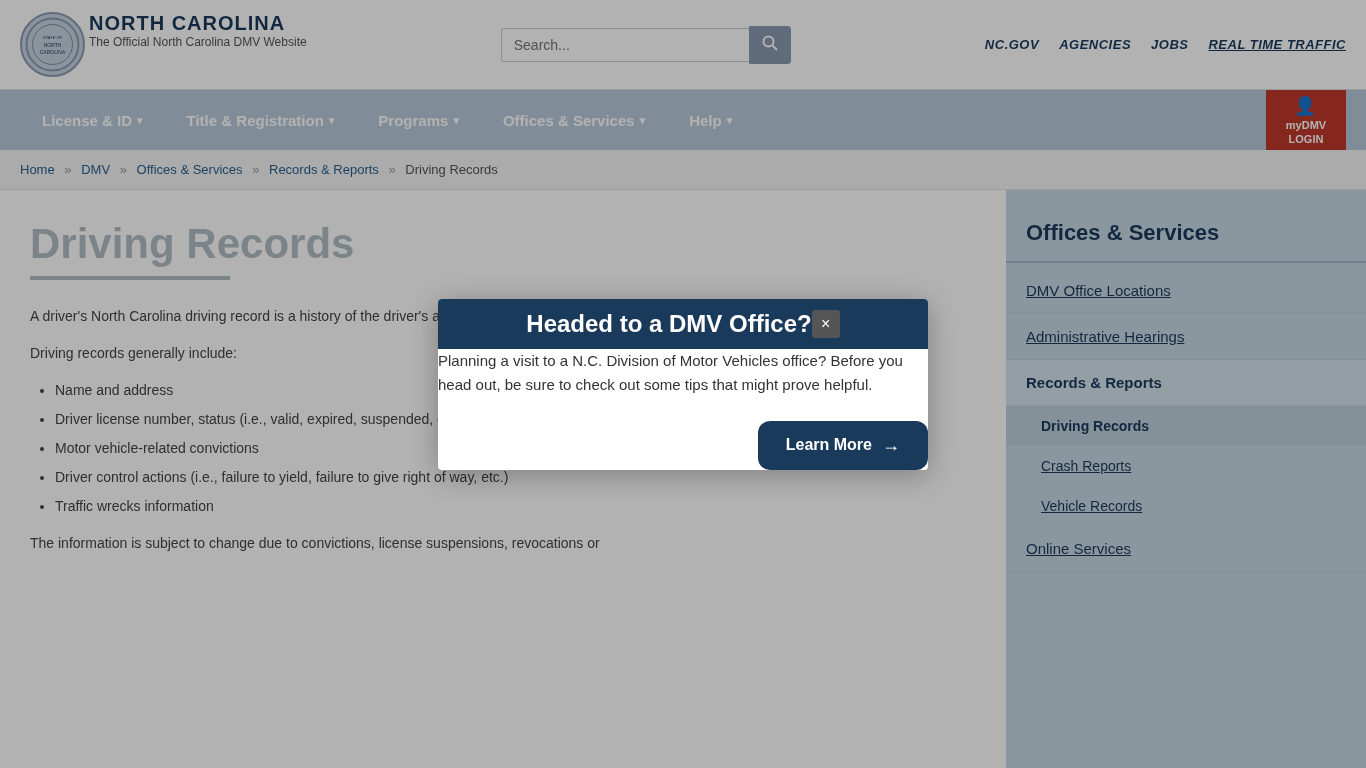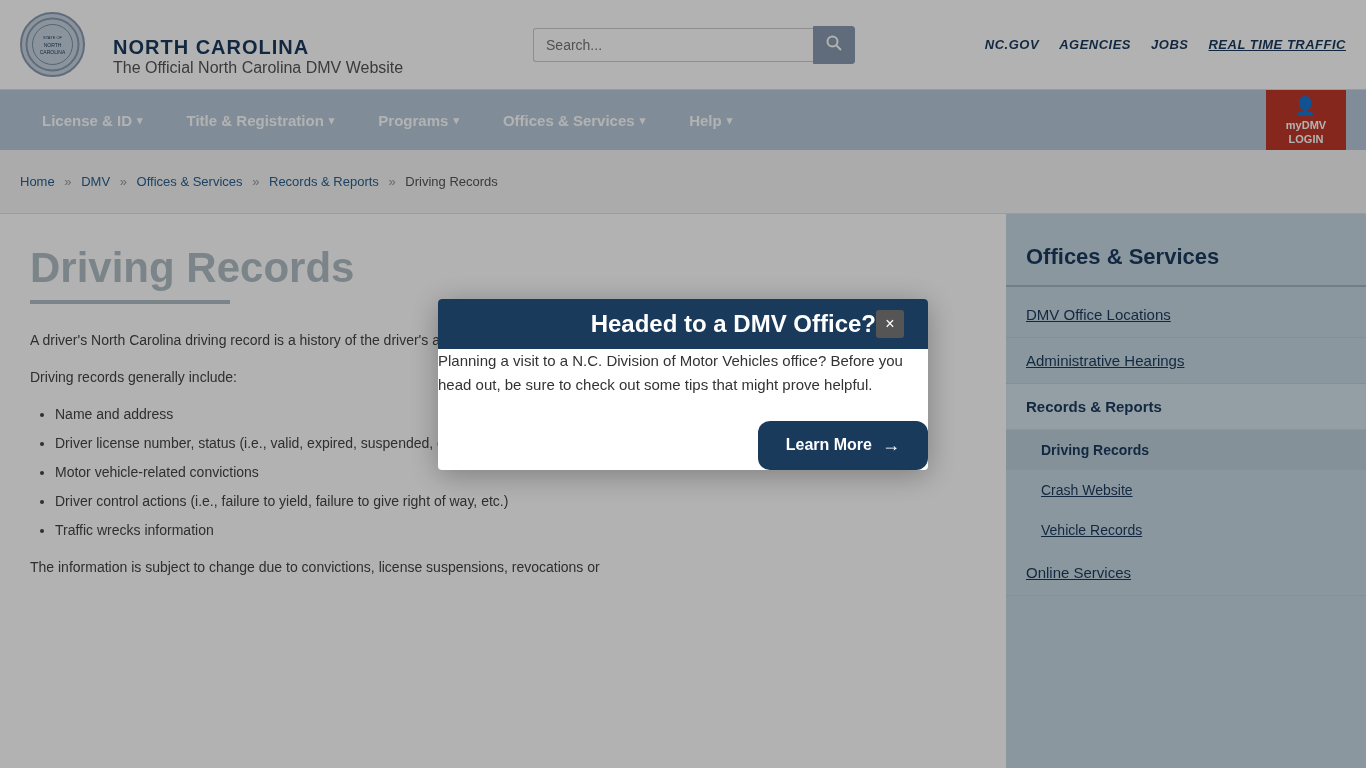--- a/index.html
+++ b/index.html
@@ -10,22 +10,22 @@
       background: #fff;
       border-bottom: 1px solid #ddd;
       padding: 0 20px;
       height: 90px;
       display: flex;
       align-items: center;
       justify-content: space-between;
     }
     .logo-area {
       display: flex;
-      align-items: flex-end;
-      gap: 28px;
+      align-items: flex-start;
+      gap: 4px;
     }
     .logo-circle {
       width: 65px;
       height: 65px;
       border-radius: 50%;
       border: 2px solid #8a9bb0;
       background: #c8d5e0;
       display: flex;
       align-items: center;
       justify-content: center;
@@ -37,30 +37,30 @@
       display: flex;
       flex-direction: column;
     }
     .site-title-main {
       font-size: 20px;
       font-weight: bold;
       color: #1a3a5c;
       letter-spacing: 1px;
     }
     .site-title-sub {
-      font-size: 16px;
+      font-size: 12px;
       color: #555;
     }
     .search-area {
       display: flex;
       align-items: center;
       gap: 0;
     }
     .search-input {
-      width: 280px;
+      width: 248px;
       padding: 8px 12px;
       border: 1px solid #ccc;
       border-right: none;
       border-radius: 3px 0 0 3px;
       font-size: 14px;
       color: #737373;
       outline: none;
     }
     .search-btn {
       background: #8a9bb0;
@@ -129,21 +129,21 @@
       font-weight: bold;
       cursor: pointer;
       gap: 2px;
       min-width: 80px;
     }
     .mydmv-icon { font-size: 18px; }
 
     
     .breadcrumb {
       background: #f5f5f5;
-      padding: 24px 20px;
+      padding: 12px 20px;
       font-size: 13px;
       color: #666;
       border-bottom: 1px solid #e0e0e0;
     }
     .breadcrumb a {
       color: #2a6090;
       text-decoration: none;
     }
     .breadcrumb .sep { margin: 0 6px; color: #999; }
     .breadcrumb .current { color: #555; }
@@ -246,21 +246,21 @@
       border-radius: 4px;
       width: 490px;
       overflow: hidden;
       box-shadow: 0 5px 30px rgba(0,0,0,0.3);
     }
     .modal-header {
       background: #1a3a5c;
       color: #fff;
       padding: 11px 24px;
       display: flex;
-      justify-content: flex-end;
+      justify-content: center;
       align-items: center;
     }
     .modal-title {
       font-size: 24px;
       font-weight: bold;
     }
     .modal-close {
       background: #555;
       color: #fff;
       border: none;
@@ -392,21 +392,21 @@
     </ul>
     <p class="content-text">The information is subject to change due to convictions, license suspensions, revocations or</p>
   </div>
 
   <div class="sidebar">
     <div class="sidebar-title">Offices &amp; Services</div>
     <div class="sidebar-item">DMV Office Locations</div>
     <div class="sidebar-item">Administrative Hearings</div>
     <div class="sidebar-item active">Records &amp; Reports</div>
     <div class="sidebar-sub-item active-sub">Driving Records</div>
-    <div class="sidebar-sub-item">Crash Website</div>
+    <div class="sidebar-sub-item">Crash Reports</div>
     <div class="sidebar-sub-item">Vehicle Records</div>
     <div class="sidebar-item">Online Services</div>
   </div>
 </div>
 
 <div class="modal-overlay">
   <div class="modal">
     <div class="modal-header">
       <span class="modal-title">Headed to a DMV Office?</span>
       <button class="modal-close">×</button>

